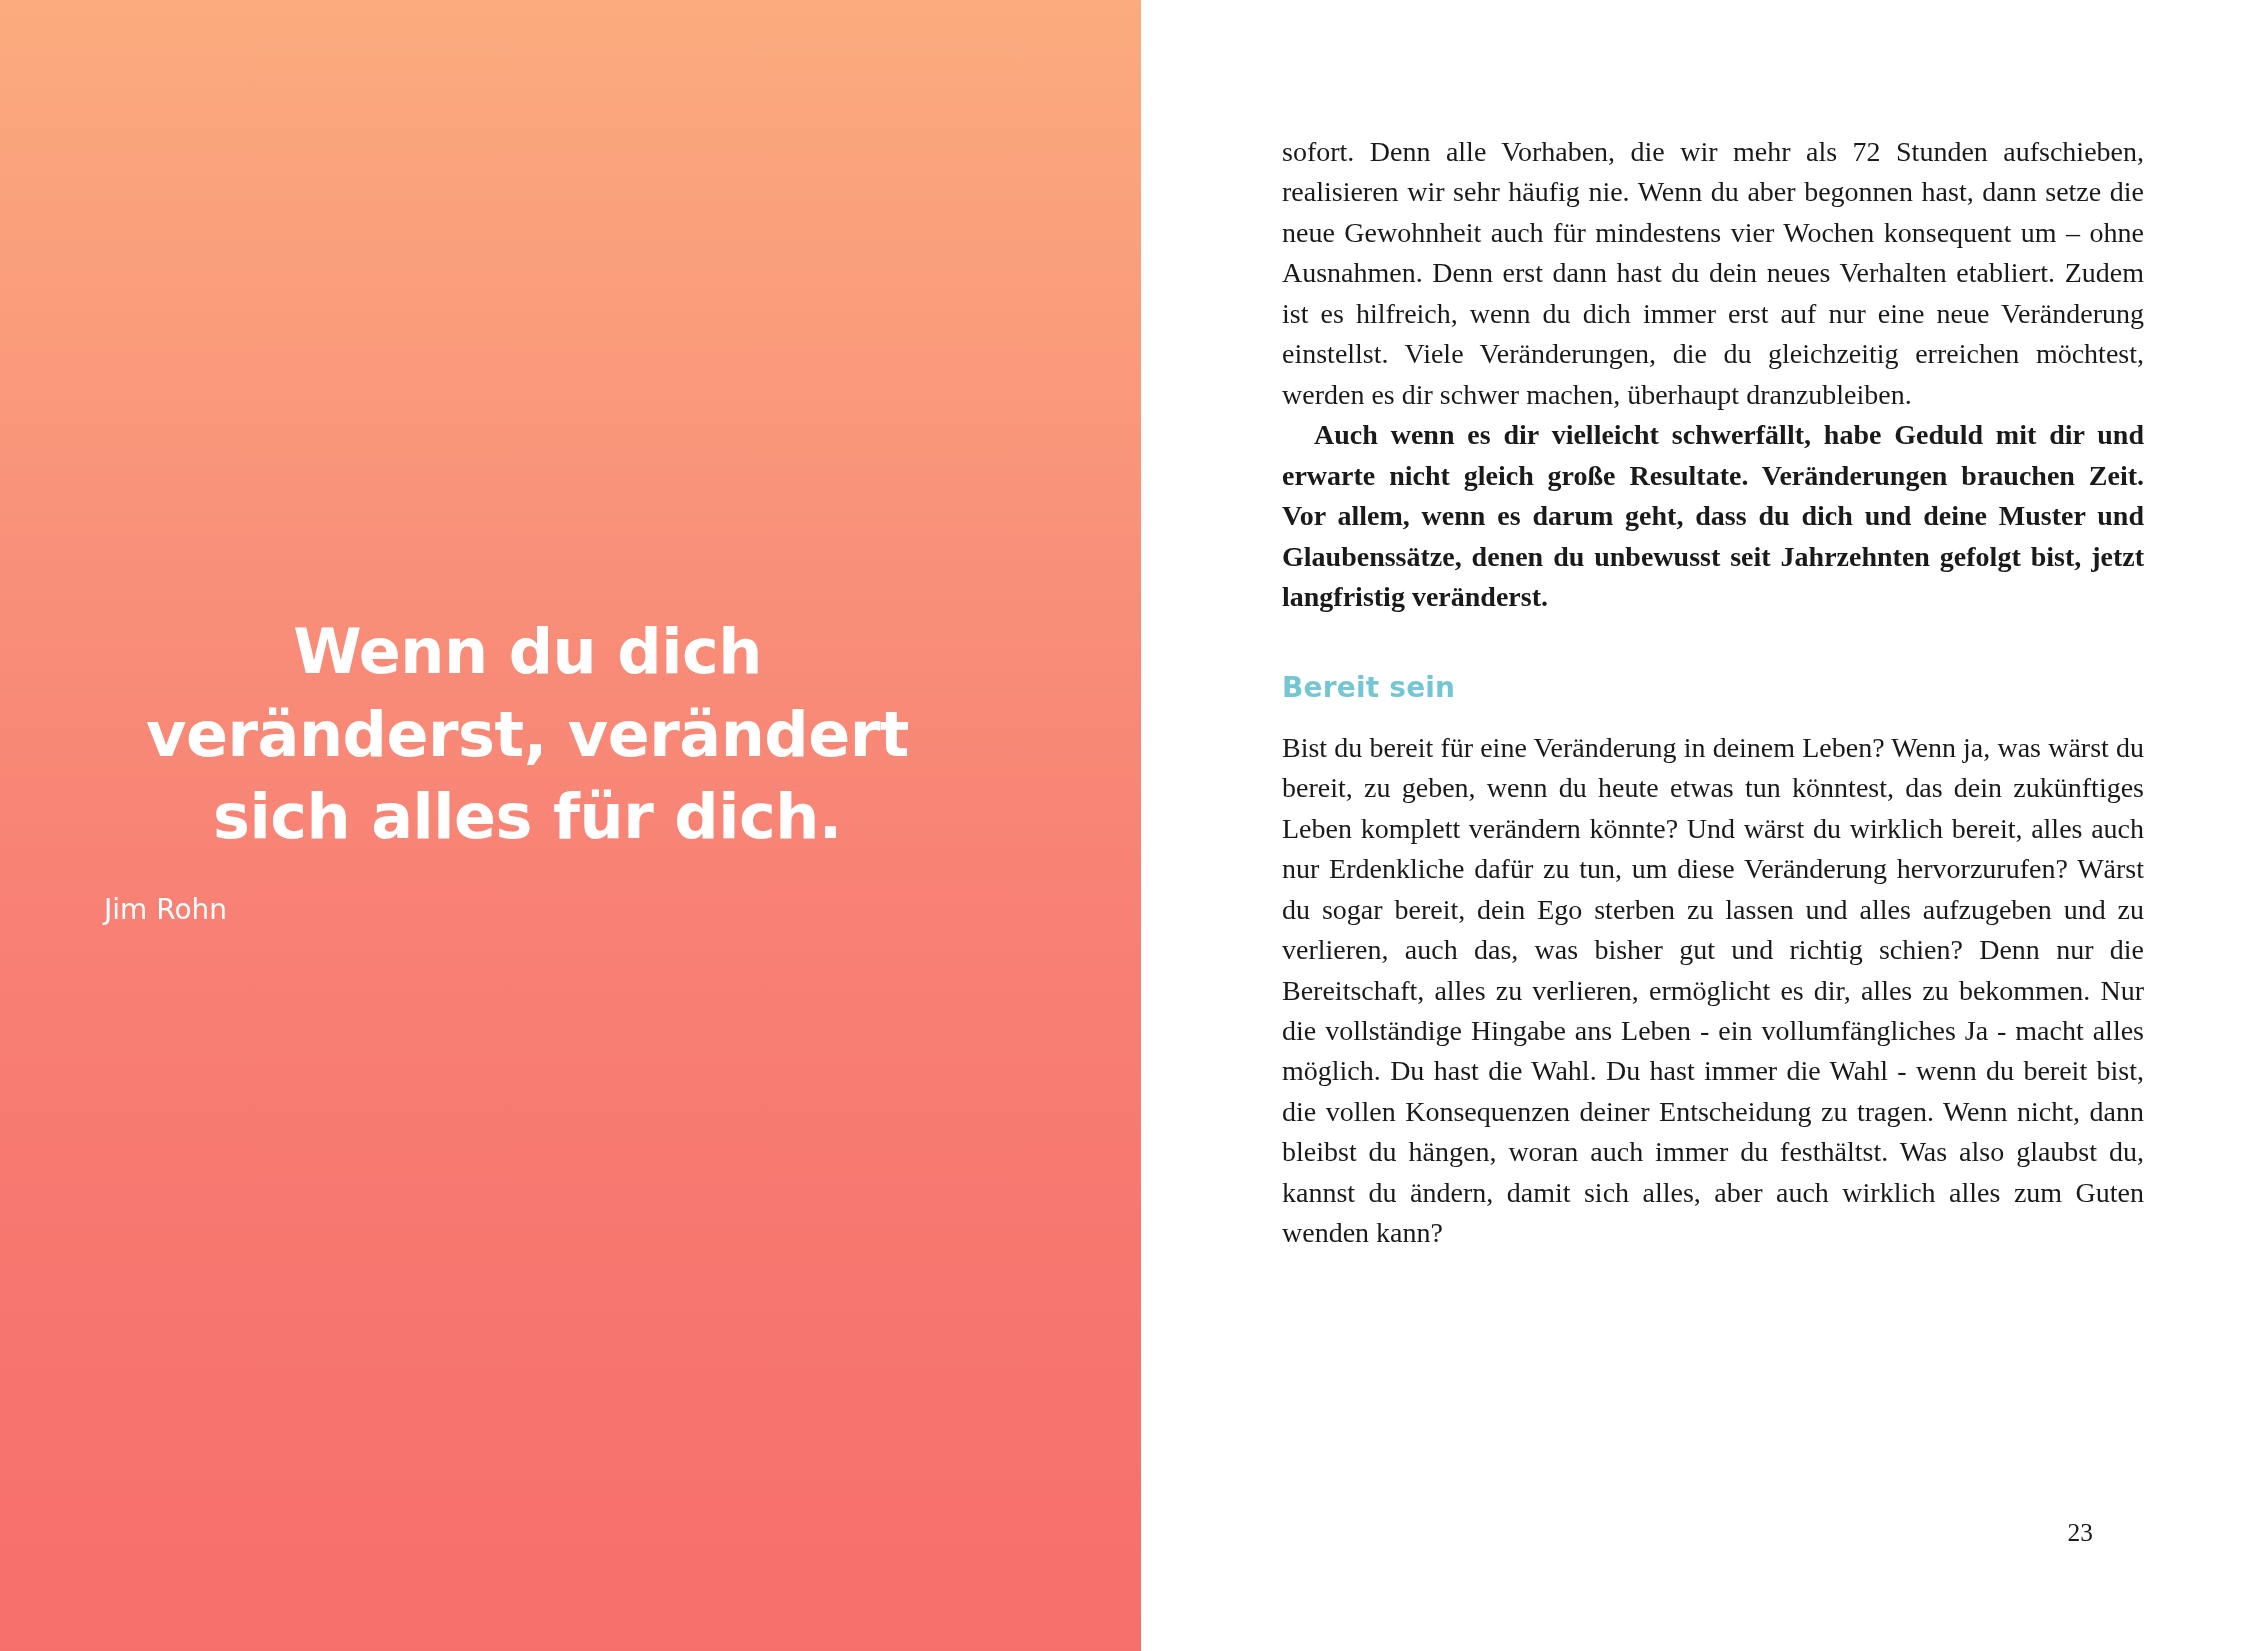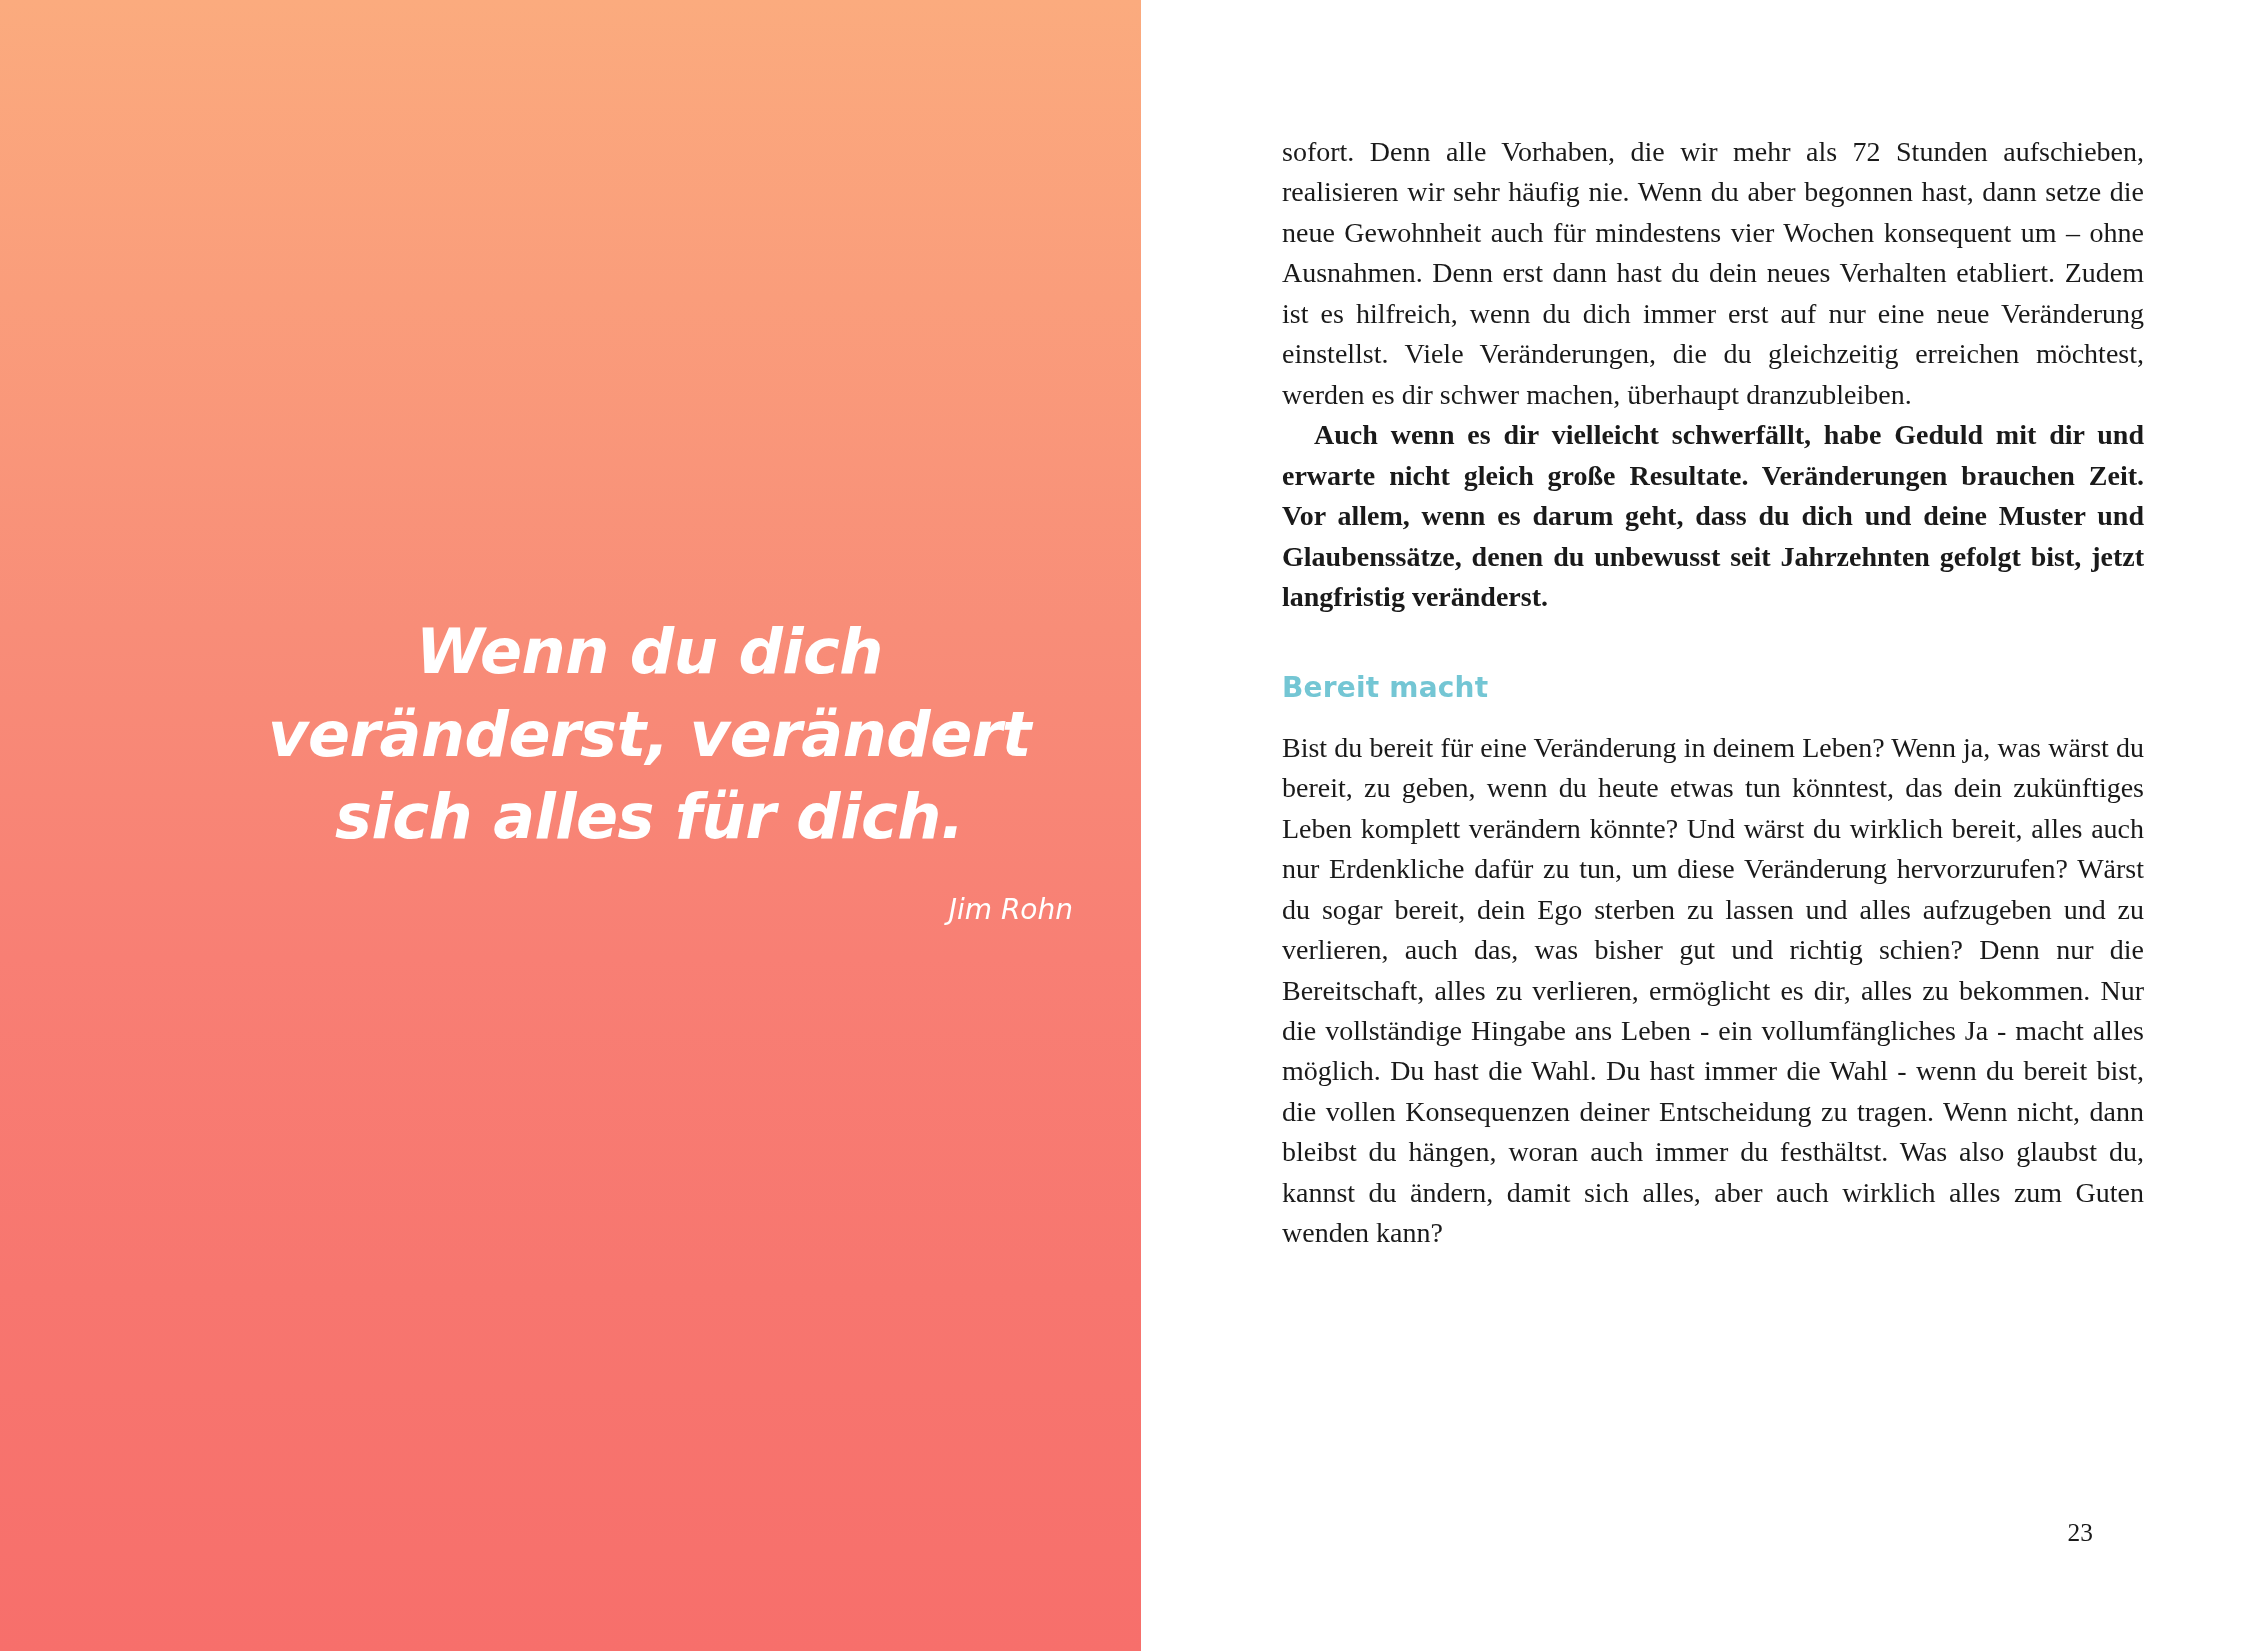--- a/index.html
+++ b/index.html
@@ -20,26 +20,25 @@
   }
 
   
   .quote-page {
     position: relative;
     width: 1141px;
     height: 1652px;
     background: linear-gradient(180deg, #fbab7e 0%, #fa9d7b 18%, #f88d78 38%, #f87f74 58%, #f7766f 78%, #f76f6b 100%);
     display: flex;
     flex-direction: column;
-    align-items: flex-end;
+    align-items: flex-start;
     justify-content: center;
     box-sizing: border-box;
-    padding: 0 68px;
+    padding: 0 104px;
     flex: 0 0 auto;
-    font-style: italic;
   }
   .quote-text {
     font-family: "DejaVu Sans", sans-serif;
     font-weight: bold;
     font-size: 62px;
     line-height: 1.33;
     color: #ffffff;
     text-align: center;
     letter-spacing: -0.5px;
     margin: 0 0 34px 0;
@@ -122,21 +121,21 @@
 
   <div class="gutter"></div>
 
   <section class="text-page">
     <div class="column">
 
       <p class="body-par">sofort. Denn alle Vorhaben, die wir mehr als 72 Stunden aufschieben, realisieren wir sehr häufig nie. Wenn du aber begonnen hast, dann setze die neue Gewohnheit auch für mindestens vier Wochen konsequent um – ohne Ausnahmen. Denn erst dann hast du dein neues Verhalten etabliert. Zudem ist es hilfreich, wenn du dich immer erst auf nur eine neue Veränderung einstellst. Viele Veränderungen, die du gleichzeitig erreichen möchtest, werden es dir schwer machen, überhaupt dranzubleiben.</p>
 
       <p class="body-par indented">Auch wenn es dir vielleicht schwerfällt, habe Geduld mit dir und erwarte nicht gleich große Resultate. Veränderungen brauchen Zeit. Vor allem, wenn es darum geht, dass du dich und deine Muster und Glaubenssätze, denen du unbewusst seit Jahrzehnten gefolgt bist, jetzt langfristig veränderst.</p>
 
-      <h2 class="section-head">Bereit macht</h2>
+      <h2 class="section-head">Bereit sein</h2>
 
       <p class="body-par">Bist du bereit für eine Veränderung in deinem Leben? Wenn ja, was wärst du bereit, zu geben, wenn du heute etwas tun könntest, das dein zukünftiges Leben komplett verändern könnte? Und wärst du wirklich bereit, alles auch nur Erdenkliche dafür zu tun, um diese Veränderung hervorzurufen? Wärst du sogar bereit, dein Ego sterben zu lassen und alles aufzugeben und zu verlieren, auch das, was bisher gut und richtig schien? Denn nur die Bereitschaft, alles zu verlieren, ermöglicht es dir, alles zu bekommen. Nur die vollständige Hingabe ans Leben - ein vollumfängliches Ja - macht alles möglich. Du hast die Wahl. Du hast immer die Wahl - wenn du bereit bist, die vollen Konsequenzen deiner Entscheidung zu tragen. Wenn nicht, dann bleibst du hängen, woran auch immer du festhältst. Was also glaubst du, kannst du ändern, damit sich alles, aber auch wirklich alles zum Guten wenden kann?</p>
 
     </div>
 
     <div class="page-number">23</div>
   </section>
 
 </div>
 

